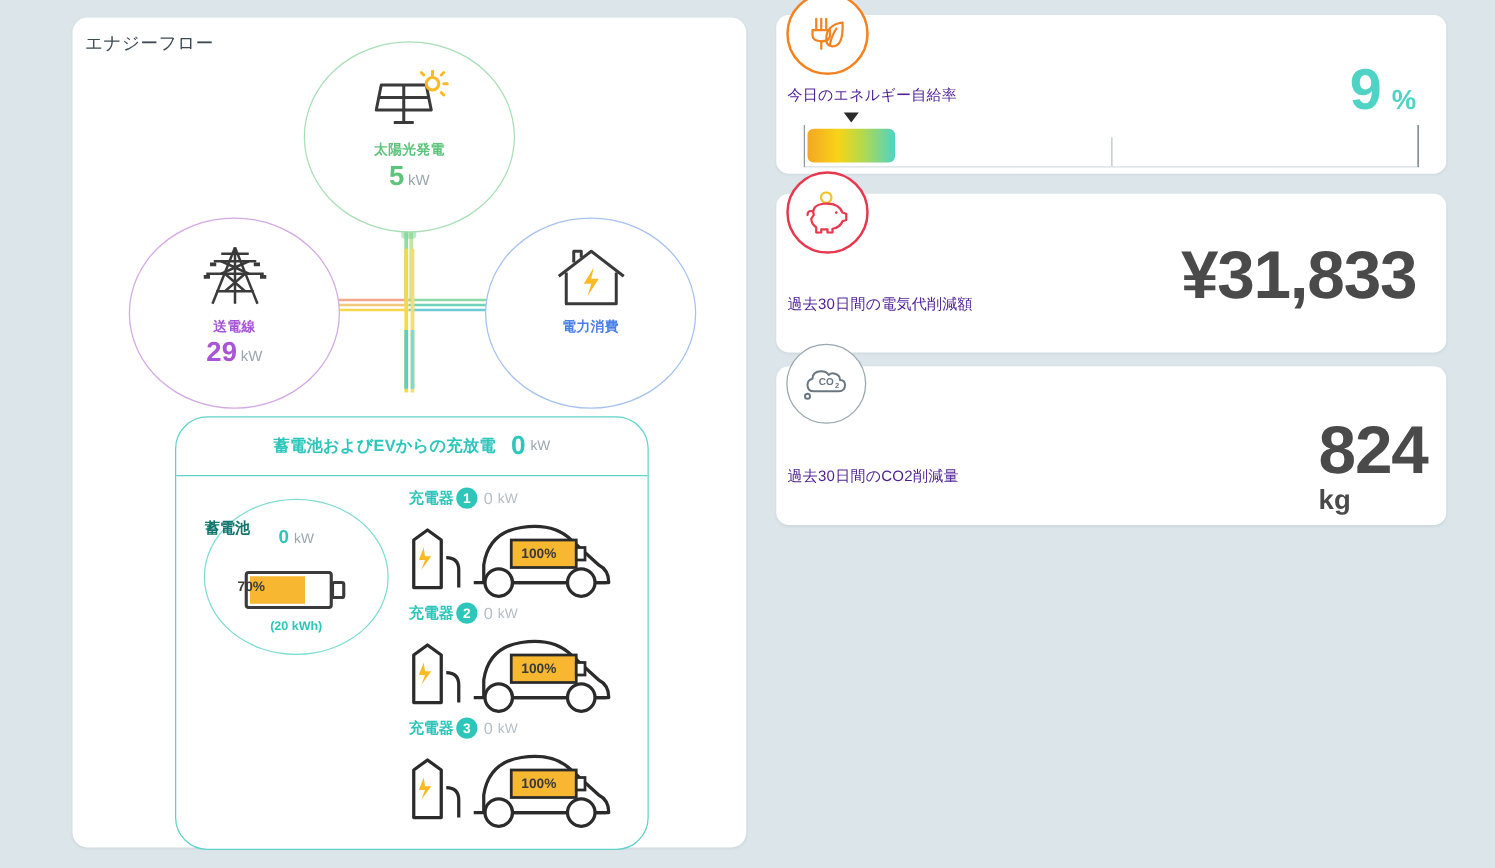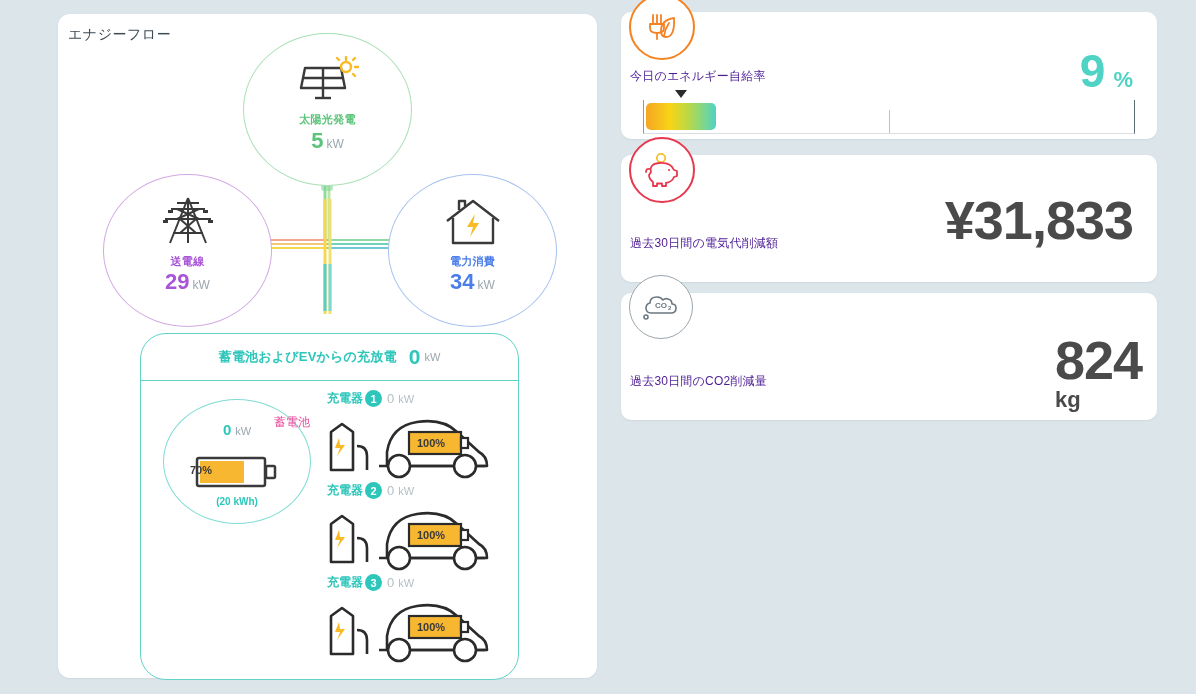--- a/index.html
+++ b/index.html
@@ -49,21 +49,21 @@
     border-bottom:1px solid #5fd3c8;
   }
   .bev-head .t{font-size:13px;font-weight:bold;color:#2cc6ba;letter-spacing:.2px;}
   .bev-head .v{font-size:21px;font-weight:bold;color:#2cc6ba;margin-left:12px;}
   .bev-head .u{font-size:11px;color:#9aa6ad;margin-left:4px;}
 
   #node-batt{
     position:absolute;left:22px;top:65px;width:146px;height:123px;
     border:1px solid #7fdcd3;border-radius:50%;background:#fff;
   }
-  .batt-lbl{position:absolute;left:0;right:0;top:14px;text-align:right;font-size:12px;font-weight:normal;color:#ec4899;}
+  .batt-lbl{position:absolute;left:0;right:0;top:14px;text-align:left;font-size:12px;font-weight:bold;color:#0f766e;}
   .batt-val{position:absolute;left:0;right:0;top:21px;text-align:center;}
   .batt-val .n{font-size:15px;font-weight:bold;color:#2cc6ba;}
   .batt-val .u{font-size:11px;color:#9aa6ad;margin-left:4px;}
   .batt-ico{position:absolute;left:0;right:0;top:54px;display:flex;justify-content:center;}
   .batt-kwh{position:absolute;left:0;right:0;top:96px;text-align:center;font-size:10px;font-weight:bold;color:#2cc6ba;}
 
   .charger{position:absolute;left:186px;width:190px;height:92px;text-align:right;}
   .chg-head{position:absolute;left:0;top:0;display:flex;align-items:center;}
   .chg-head .nm{font-size:12px;font-weight:bold;color:#2cc6ba;}
   .chg-head .badge{
@@ -218,23 +218,20 @@
         <svg width="60" height="50" viewBox="0 0 60 50">
           <g fill="none" stroke="#3a3a3a" stroke-width="2.4" stroke-linejoin="round">
             <path d="M4 24 L30 4 L56 24"></path>
             <path d="M10 21 L10 46 L50 46 L50 21"></path>
             <path d="M16 13 L16 4 L22 4 L22 9"></path>
           </g>
           <path d="M32 17 L24 30 L30 30 L27 40 L36 26 L30 26 Z" fill="#f9ba23"></path>
         </svg>
       </div>
       <div class="lbl" style="top:79px;color:#4a7ee8">電力消費</div>
-      <div class="valrow" style="top:94px">
-        <span class="val" style="color:#4a7ee8">34</span><span class="unit">kW</span>
-      </div>
     </div>
 
     <div class="bev">
       <div class="bev-head">
         <span class="t">蓄電池およびEVからの充放電</span>
         <span class="v">0</span>
         <span class="u">kW</span>
       </div>
 
       <div id="node-batt">

